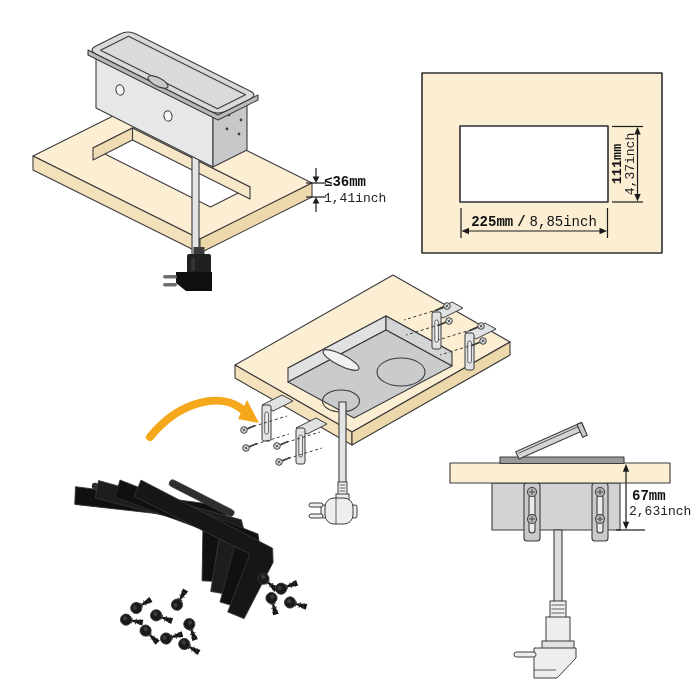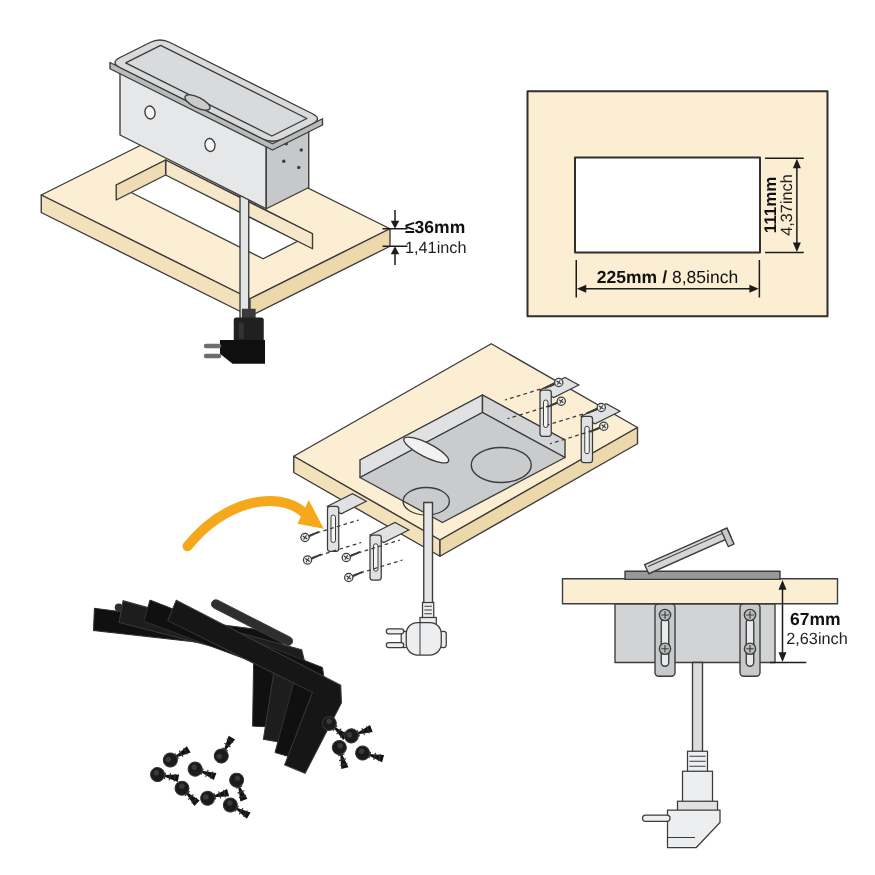--- a/index.html
+++ b/index.html
@@ -1,17 +1,17 @@
 <!DOCTYPE html>
 <html><head>
 <meta charset="utf-8">
 <style>
   html,body { margin:0; padding:0; background:#ffffff; }
   .stage { position:relative; width:700px; height:700px; background:#ffffff; overflow:hidden;
-           font-family:Liberation Sans, sans-serif; }
+           font-family:Liberation Mono, monospace; }
   svg { display:block; }
   .outl   { stroke:#3C3C3C; stroke-width:1.1; stroke-linejoin:round; }
   .outl2  { stroke:#2F2F2F; stroke-width:1.6; stroke-linejoin:round; }
   .nofill { fill:none; }
   .dimln  { stroke:#1C1C1C; stroke-width:1.2; fill:none; }
   .dash   { stroke:#3C3C3C; stroke-width:1; stroke-dasharray:3 2.6; fill:none; }
   .arrhead{ fill:#1C1C1C; stroke:none; }
   text.dimB { font-weight:700; font-size:14px; fill:#111111; }
   text.dimB2{ font-weight:700; font-size:13.5px; fill:#111111; }
   text.dimR { font-weight:400; font-size:13px; fill:#222222; }

